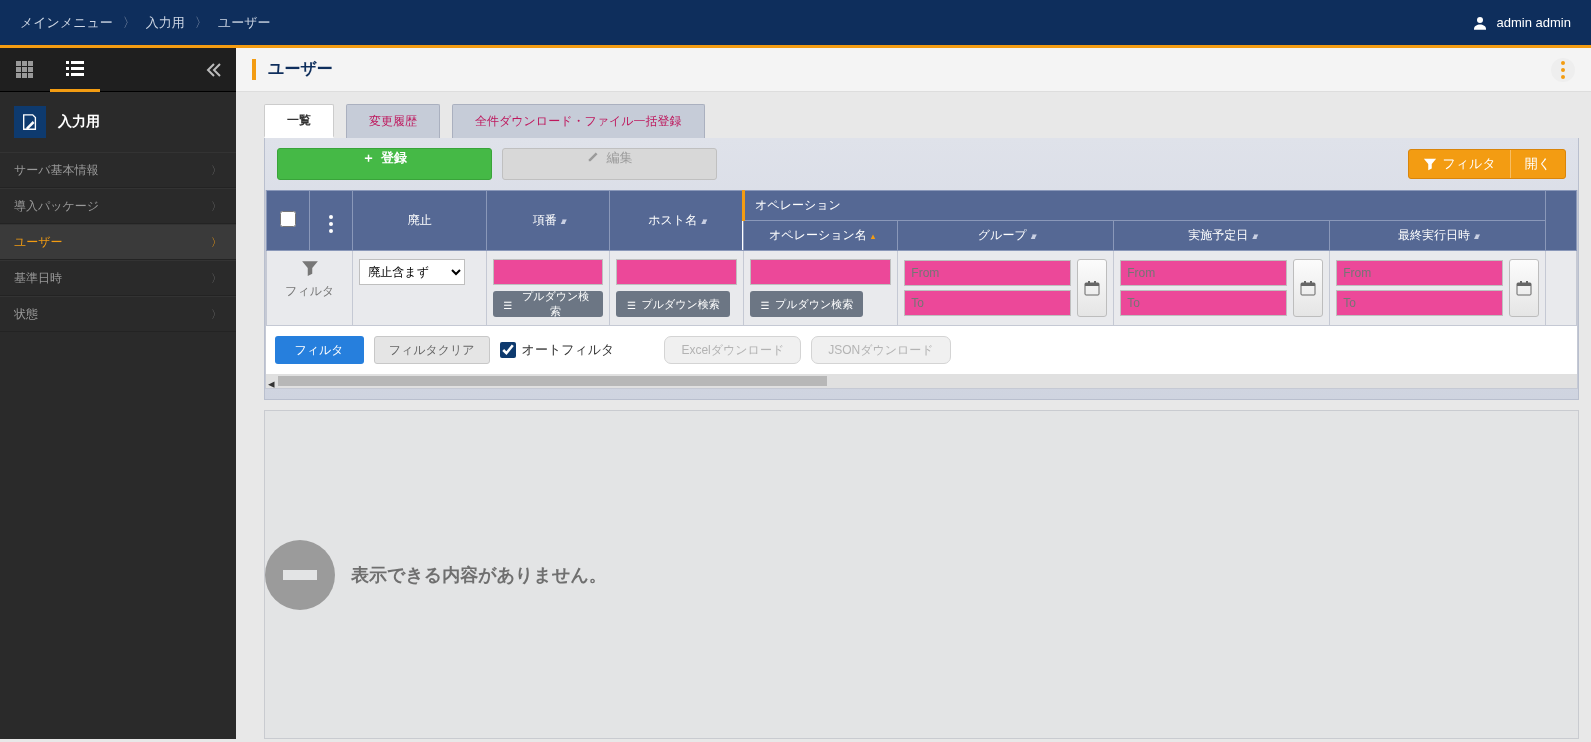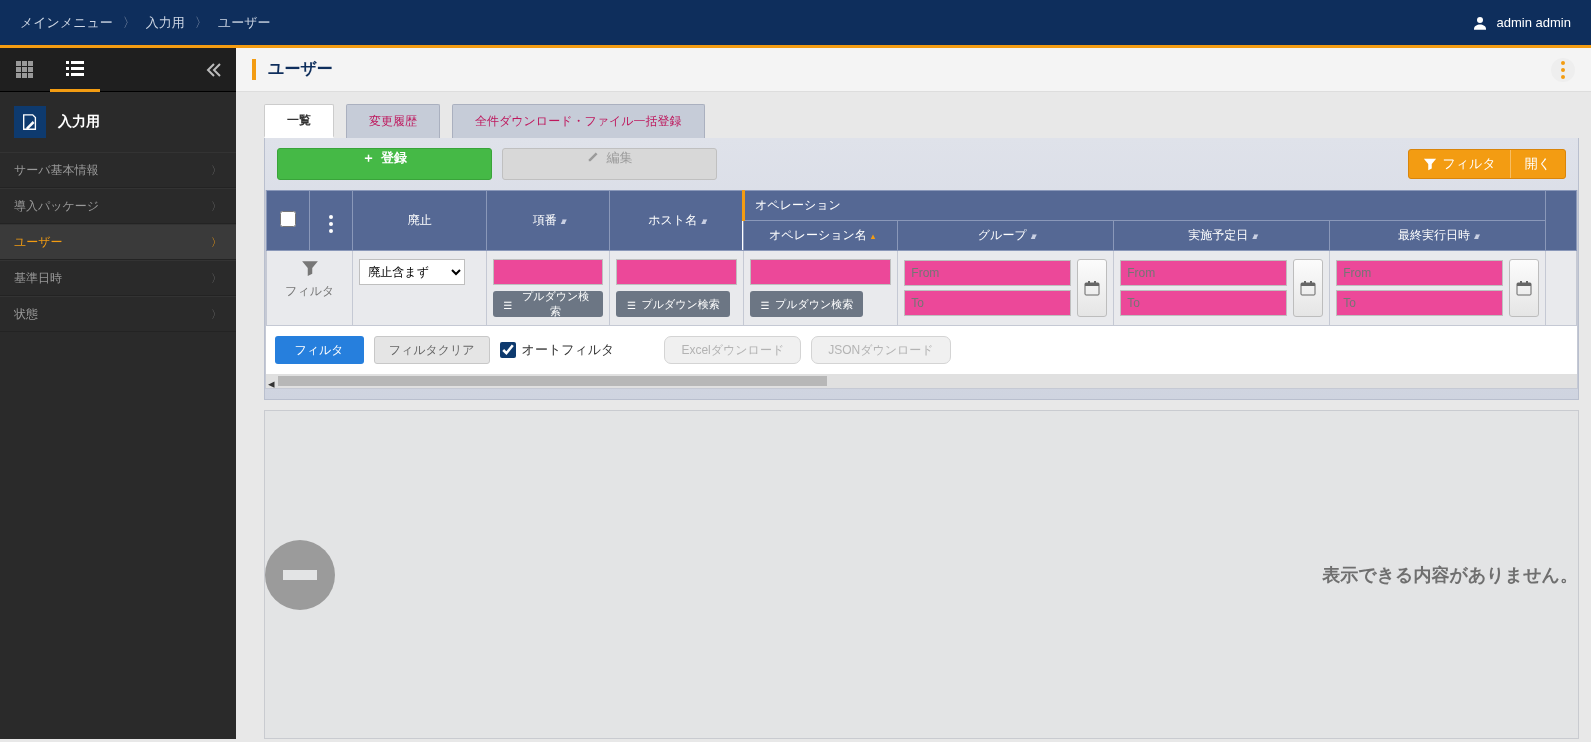--- a/index.html
+++ b/index.html
@@ -96,21 +96,21 @@
 .btn-filter-clear { height: 28px; background: #e5e5e5; color: #666; border: 1px solid #c8c8c8; border-radius: 3px; padding: 0 14px; font-size: 12px; cursor: pointer; }
 .auto-filter { display: flex; align-items: center; gap: 6px; font-size: 13px; color: #333; }
 .auto-filter input { width: 16px; height: 16px; accent-color: #0e3a6e; }
 .btn-dl { height: 28px; background: #f0f0f0; color: #b3b3b3; border: 1px solid #d4d4d4; border-radius: 7px; padding: 0 16px; font-size: 12px; }
 
 .hscroll { height: 14px; background: #e0e0e0; display: flex; align-items: center; padding: 0 2px; }
 .hscroll .thumb { height: 10px; background: #b7b7b7; width: 42%; }
 .hscroll .arrow { width: 10px; height: 10px; }
 
 
-.empty-panel { flex: 1; margin: 10px 0 0 0; background: #e3e4e5; border: 1px solid #c9cbd0; display: flex; align-items: center; justify-content: space-between; gap: 16px; min-height: 300px; }
+.empty-panel { flex: 1; margin: 10px 0 0 0; background: #e3e4e5; border: 1px solid #c9cbd0; display: flex; align-items: center; justify-content: flex-start; gap: 16px; min-height: 300px; }
 .empty-ico { width: 70px; height: 70px; border-radius: 50%; background: #9b9b9b; display: flex; align-items: center; justify-content: center; }
 .empty-ico .bar { width: 34px; height: 10px; background: #e3e4e5; }
 .empty-text { color: #6f6f6f; font-size: 18px; font-weight: bold; }
 .icon-plus::before { content:"\FF0B"; font-weight:bold; }
 .icon-pen svg { width:14px; height:14px; fill:#9b9b9b; }
 .funnel svg { width:14px; height:14px; fill:#fff; }
 </style>
 </head>
 <body>
 

